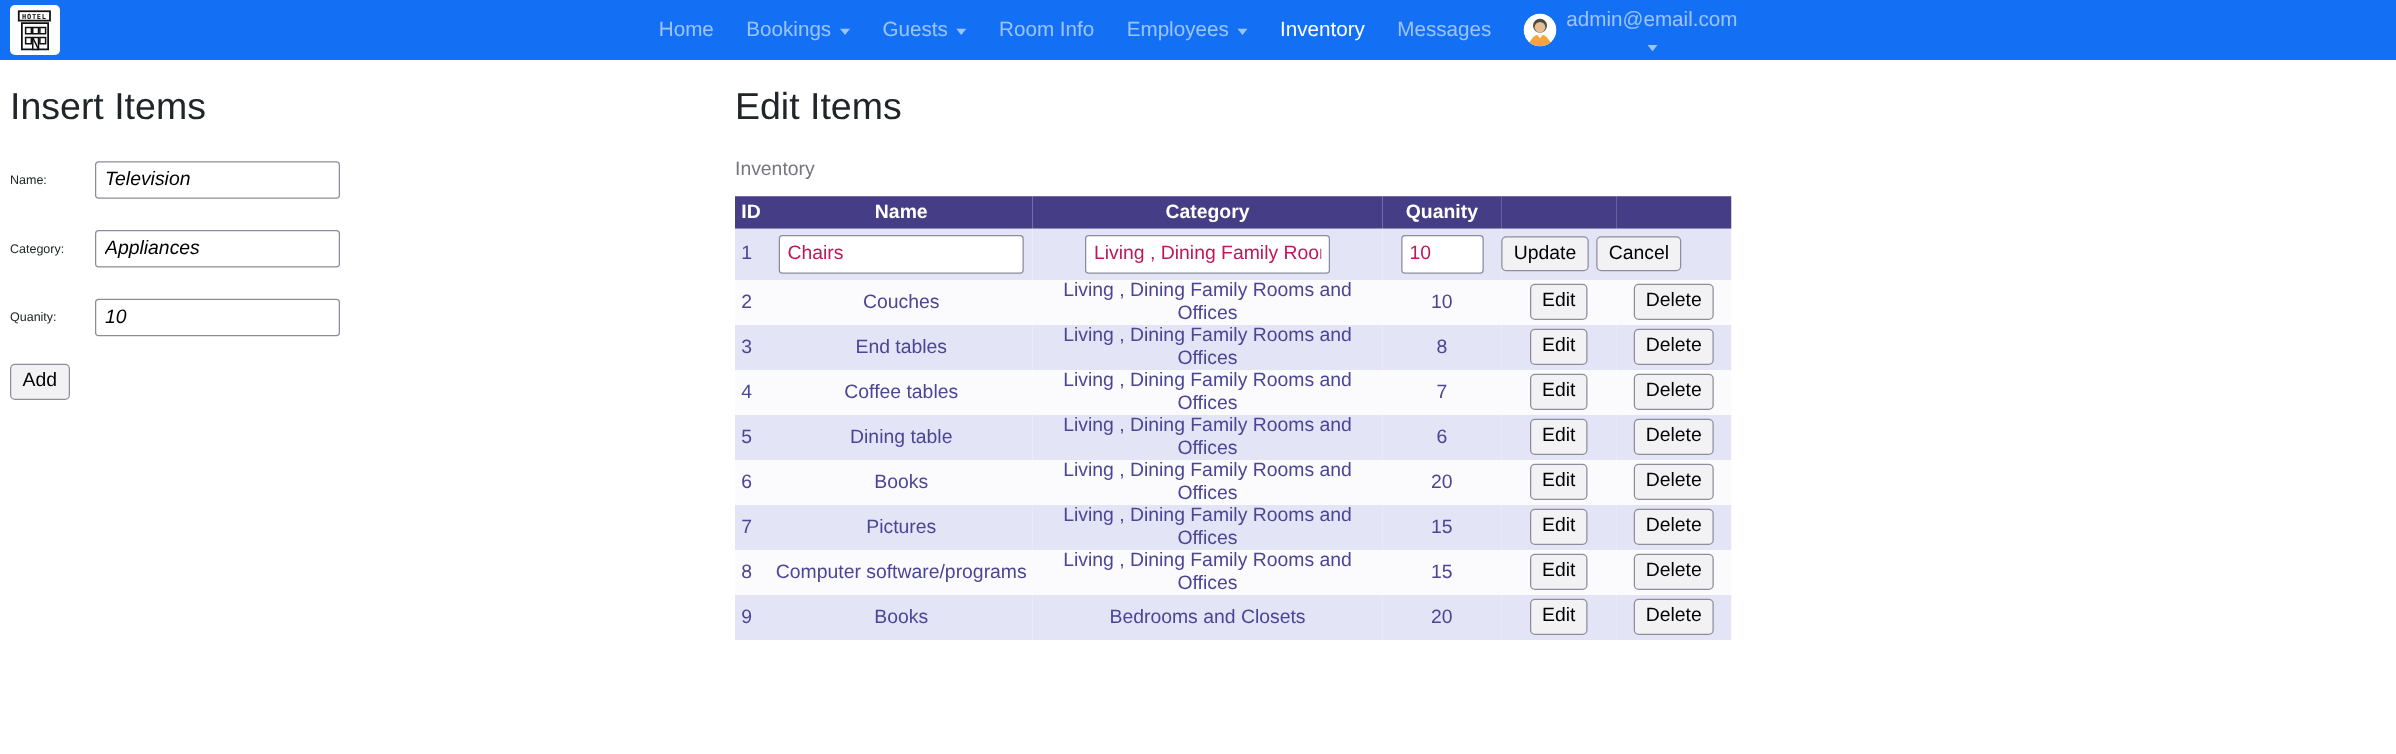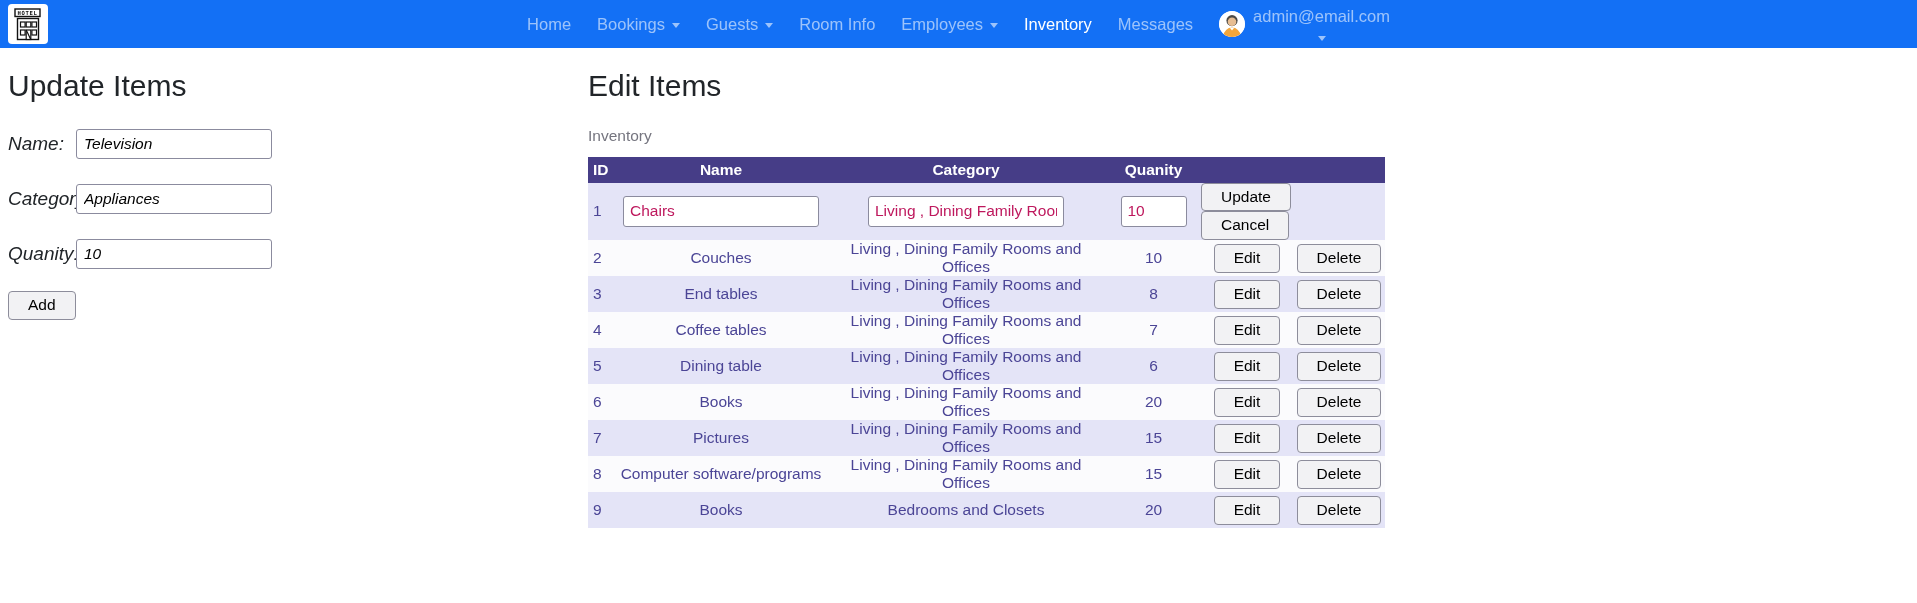--- a/index.html
+++ b/index.html
@@ -20,24 +20,24 @@
   .user{display:flex;align-items:center;gap:8px;padding:0 13px;cursor:pointer;}
   .avatar{width:26px;height:26px;border-radius:50%;background:#fff;overflow:hidden;flex:0 0 auto;}
   .user-email{color:rgba(255,255,255,.58);font-size:16.5px;display:flex;align-items:center;gap:7px;flex-direction:column;}
 
   
   .panel-title{font-size:30px;font-weight:500;color:#212529;margin:0;line-height:1.2;}
 
   
   .insert-panel{position:absolute;left:8px;top:68px;}
   .form-row{display:flex;align-items:center;margin-top:25px;height:30px;}
-  .form-label{width:68px;font-size:19px;color:#212529;font-style:italic;}
+  .form-label{width:68px;font-size:10px;color:#212529;}
   .text-input{width:196px;height:30px;border:1px solid #8b8b9e;border-radius:3px;padding:0 7px;
               font-size:15.5px;font-family:inherit;color:#000;box-sizing:border-box;background:#fff;font-style:italic;}
-  .btn{background:#f2f2f4;border:1px solid #8d8d9b;border-radius:4px;padding:3px 19px;
+  .btn{background:#f2f2f4;border:1px solid #8d8d9b;border-radius:4px;padding:3px 9px;
        font-size:15.5px;color:#000;font-family:inherit;cursor:pointer;line-height:1.35;}
   .add-btn{margin-top:22px;}
 
   
   .edit-panel{position:absolute;left:588px;top:68px;}
   .tbl-caption{color:#75757f;font-size:15.5px;margin-top:24px;line-height:1;}
   table.inv{border-collapse:collapse;table-layout:fixed;width:797px;margin-top:13px;}
   table.inv th{background:var(--header-bg,#463d87);color:#fff;font-size:15.5px;font-weight:700;
                height:26px;padding:0;text-align:center;}
   table.inv th.col-id{text-align:left;padding-left:5px;}
@@ -113,21 +113,21 @@
         </span>
         <span class="user-email">
           <span>admin@email.com</span>
           <span class="caret"></span>
         </span>
       </div>
     </div>
   </div>
 
   <div class="insert-panel">
-    <h1 class="panel-title">Update Items</h1>
+    <h1 class="panel-title">Insert Items</h1>
 
     <div class="form-row">
       <label class="form-label">Name:</label>
       <input class="text-input" type="text" value="Television" style="">
     </div>
 
     <div class="form-row">
       <label class="form-label">Category:</label>
       <input class="text-input" type="text" value="Appliances" style="">
     </div>

